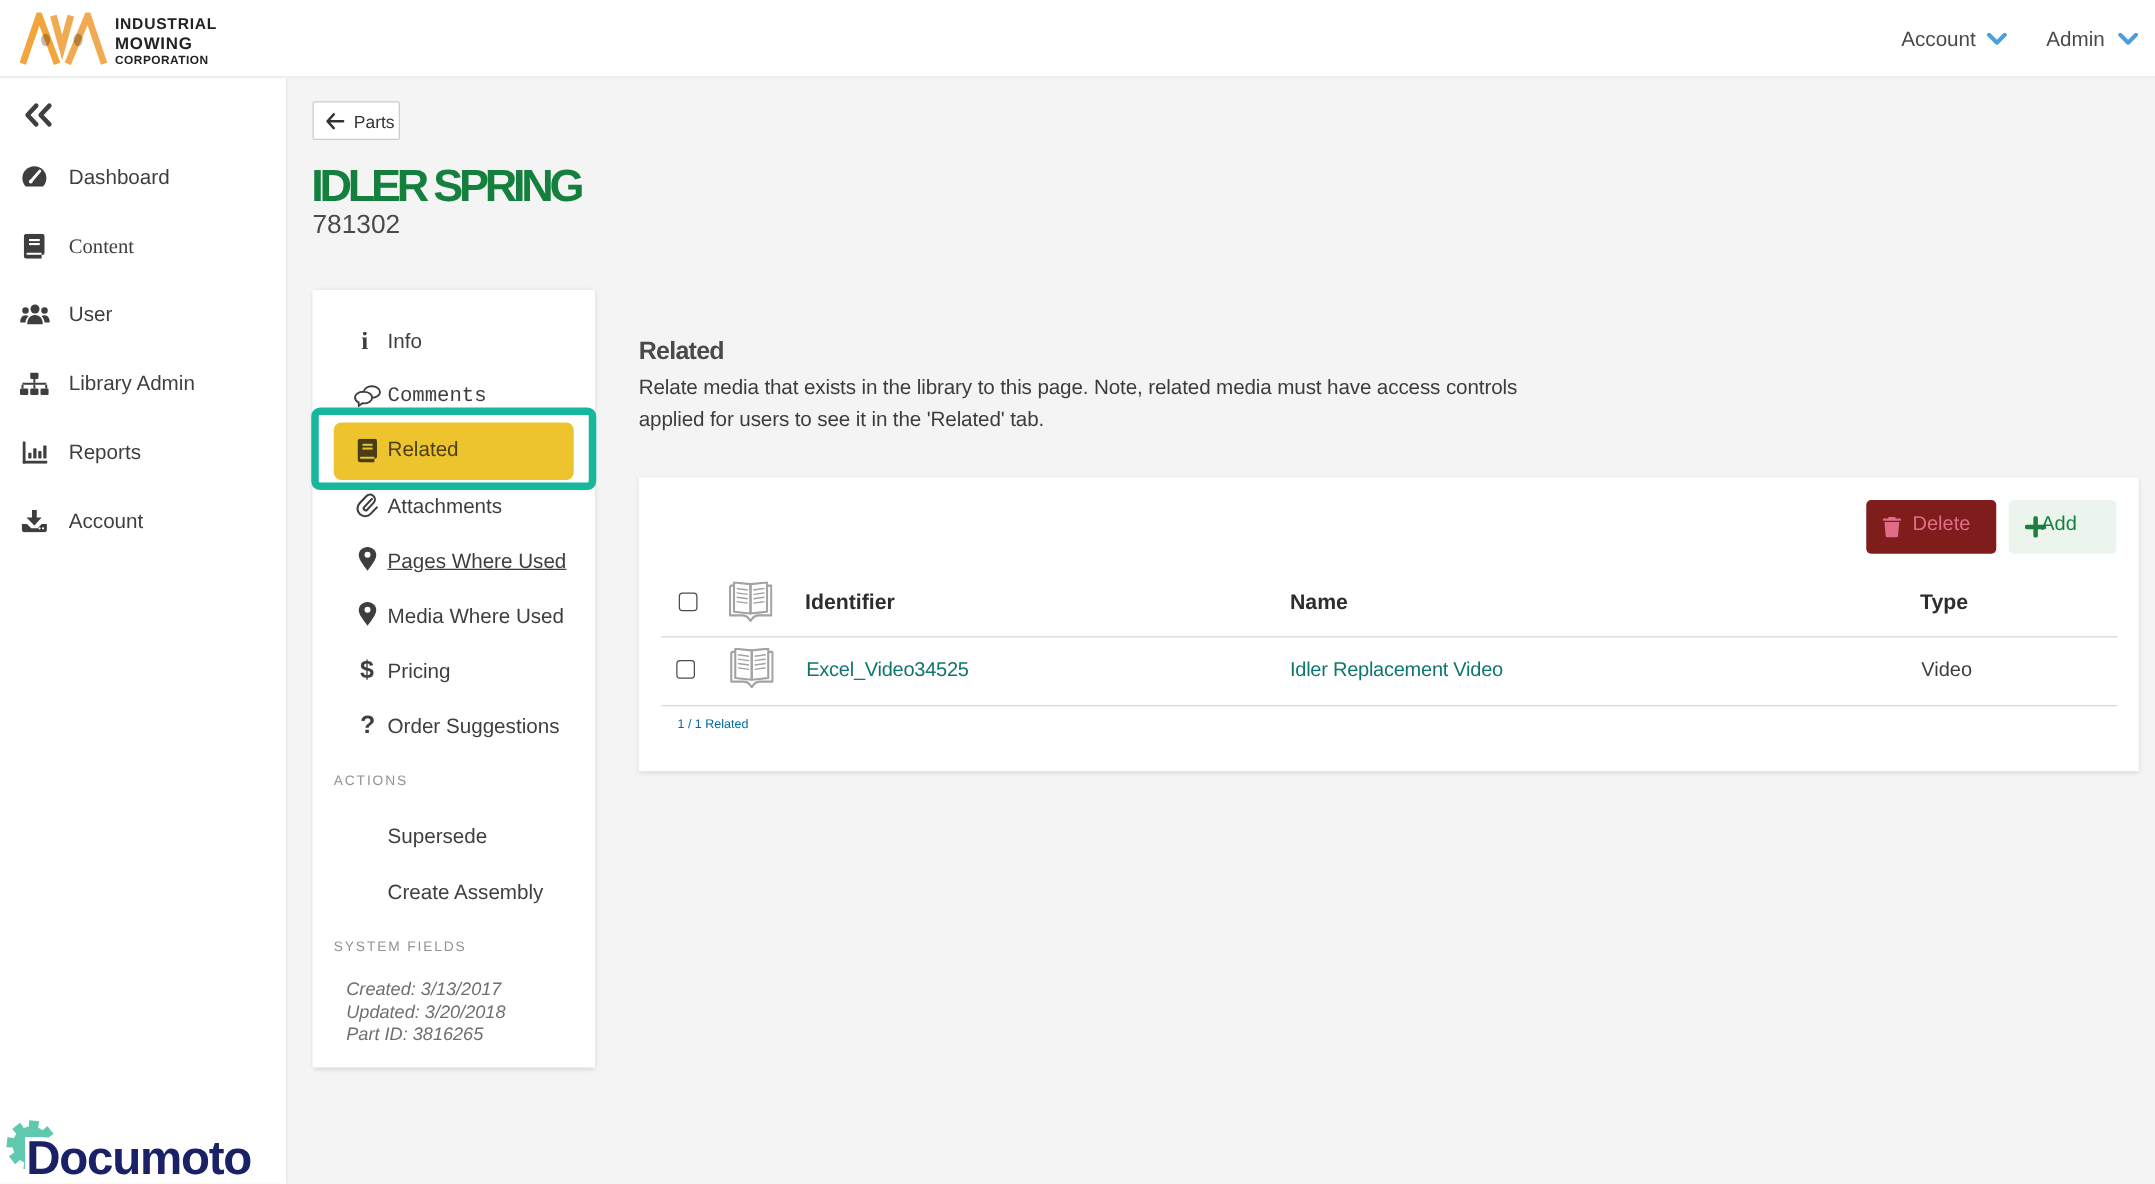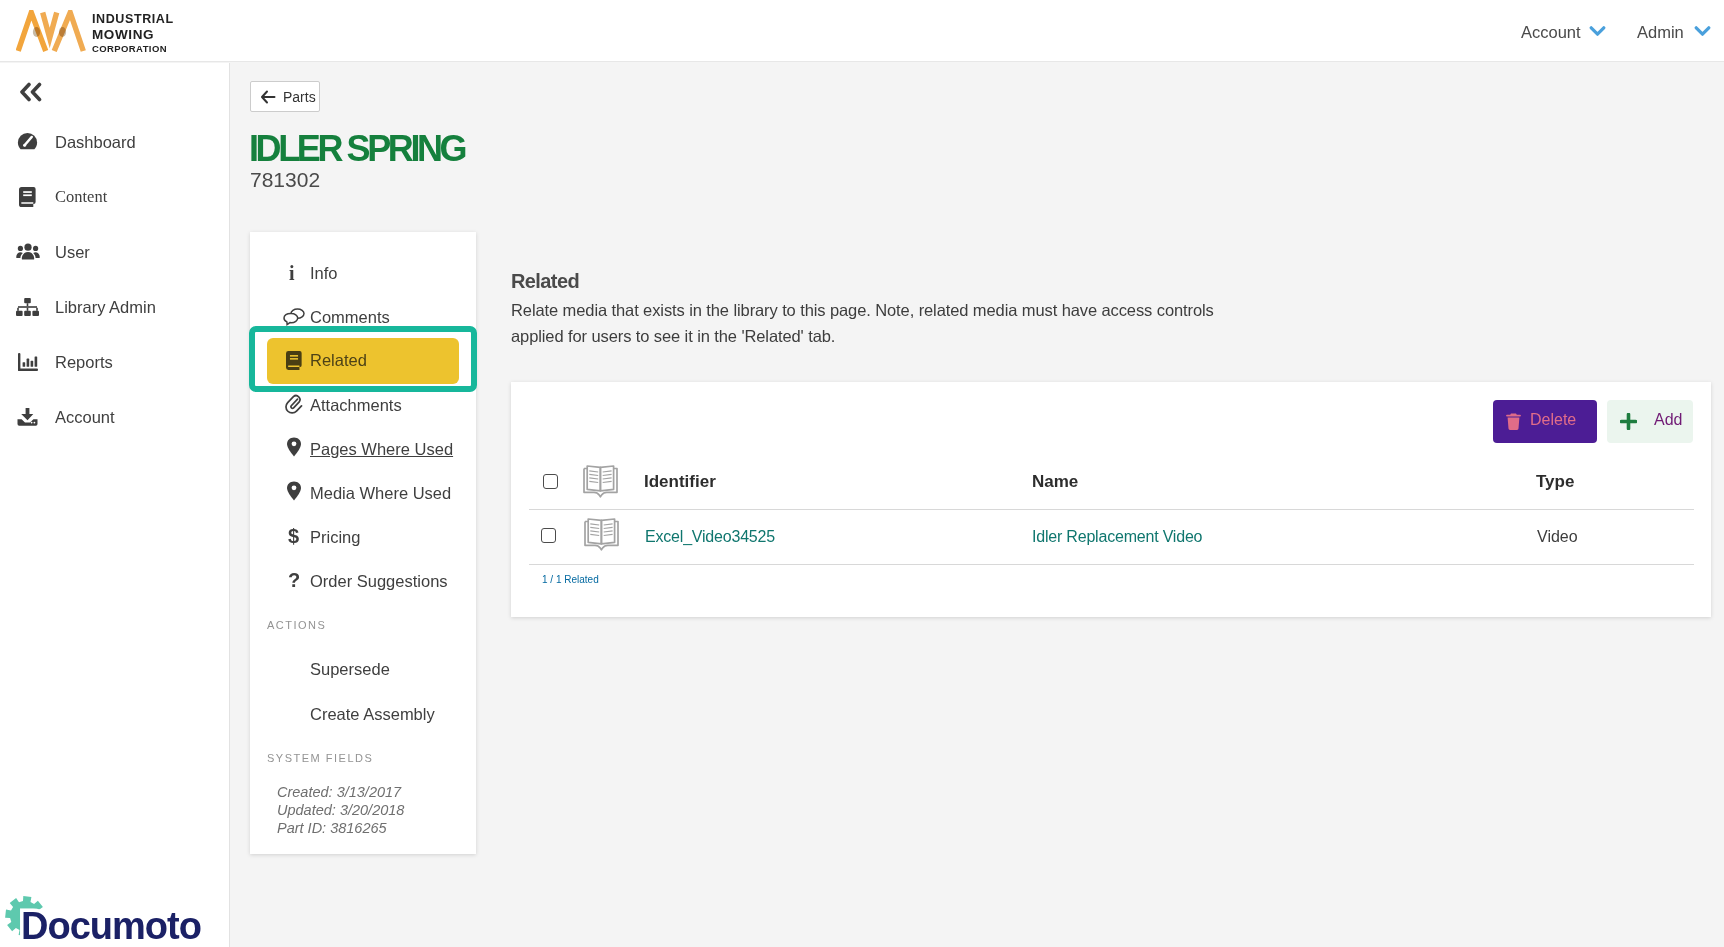--- a/index.html
+++ b/index.html
@@ -16,21 +16,21 @@
   .ni { left:310px; font-size:16.5px; color:#3f3f3f; line-height:22px; }
   .seclabel { left:267px; font-size:11px; color:#939393; letter-spacing:1.5px; }
   .act { left:310px; font-size:16.5px; color:#3f3f3f; }
   .sys { left:277px; font-size:14.5px; color:#6f6f6f; line-height:18px; }
   #tealframe { left:249px; top:326px; width:228px; height:66px; background:#fff; border:6px solid #17b79b; border-radius:7px; z-index:7; }
   #yellowpill { left:267px; top:338px; width:192px; height:46px; background:#edc32e; border-radius:6px; z-index:8; }
   #h2rel { left:511px; top:270px; font-size:20px; font-weight:bold; letter-spacing:-0.6px; color:#4a4a4a; }
   #desc { left:511px; top:297px; font-size:16.5px; color:#3d3d3d; line-height:26px; letter-spacing:-0.1px;}
   #tablecard { left:511px; top:382px; width:1200px; height:235px; }
   .btn { top:400px; height:43px; border-radius:4px; font-size:16px; z-index:7; }
-  #delbtn { left:1493px; width:104px; background:#4c1d95; color:#e16d89; }
+  #delbtn { left:1493px; width:104px; background:#7f1d1d; color:#e16d89; }
   #addbtn { left:1607px; width:86px; background:#ebf5ee; color:#20713d; }
   .cb { width:15px; height:15px; border:1.5px solid #4c4c4c; border-radius:3px; background:#fff; }
   .thead { font-size:17px; font-weight:bold; color:#2d2d2d; }
   .link { font-size:16px; letter-spacing:-0.2px; color:#0f766e; }
   .divider { left:529px; width:1165px; height:1px; background:#d8d8d8; z-index:7;}
   .hmenu { top:23px; font-size:16.5px; color:#4a4a4a; }
   svg { display:block; }
 </style>
 </head>
 <body>
@@ -150,21 +150,21 @@
 <div id="navcard" class="abs card z"></div>
 <div class="abs z" style="left:289px; top:262px; width:10px; font-size:20px; font-weight:bold; font-family:'Liberation Serif',serif; color:#3f3f3f;">i</div>
 <div class="abs ni z" style="top:262px;">Info</div>
 
 <svg class="abs z" style="left:283px; top:308px;" width="22" height="18" viewBox="0 0 22 18">
   <g stroke="#3f3f3f" stroke-width="1.5" fill="#fff">
     <path d="M14.5 1 c3.6 0 6.5 2 6.5 4.6 c0 2.5 -2.9 4.6 -6.5 4.6 c-0.4 0 -0.9 0 -1.3 -0.1 l-2.5 1.7 0.2 -2.4 c-1.7 -0.8 -2.9 -2.2 -2.9 -3.8 C8 3 10.9 1 14.5 1 Z"></path>
     <path d="M7.5 4.8 c-3.6 0 -6.5 2 -6.5 4.6 c0 1.6 1.2 3.1 2.9 3.9 l0.2 2.7 2.8 -2 c0.4 0.1 0.9 0.1 1.3 0.1 c3.6 0 6.5 -2.1 6.5 -4.6 c0 -2.6 -2.9 -4.6 -6.5 -4.6 Z" transform="translate(0,0.6)"></path>
   </g>
 </svg>
-<div class="abs ni z" style="top:306px;">Comments</div>
+<div class="abs ni z" style="top:306px;font-family:Liberation Mono, monospace;">Comments</div>
 <div id="tealframe" class="abs"></div>
 <div id="yellowpill" class="abs"></div>
 
 <svg class="abs" style="left:286px; top:351px; z-index:9;" width="16" height="19" viewBox="0 0 17 20">
   <path d="M2.6 0 h12 a2 2 0 0 1 2 2 v13 a2 2 0 0 1 -2 2 h-0.3 v3 H2.6 A2.6 2.6 0 0 1 0 17.4 V2.6 A2.6 2.6 0 0 1 2.6 0 Z" fill="#493e13"></path>
   <rect x="4.2" y="4.2" width="8.6" height="1.7" fill="#edc32e"></rect>
   <rect x="4.2" y="7.4" width="8.6" height="1.7" fill="#edc32e"></rect>
   <path d="M2.9 15.2 h11.4 v1.6 H2.9 a0.8 0.8 0 0 1 0 -1.6 Z" fill="#edc32e"></path>
 </svg>
 <div class="abs z" style="left:310px; top:351px; font-size:16.5px; color:#4d4217; z-index:9;">Related</div>
@@ -204,21 +204,21 @@
       <path d="M5 0.5 h5 l0.8 1.2 H14 a0.9 0.9 0 0 1 0 1.8 H1 A0.9 0.9 0 0 1 1 1.7 h3.2 Z"></path>
       <path d="M1.6 4.6 h11.8 l-0.9 11 a1.5 1.5 0 0 1 -1.5 1.4 H4 a1.5 1.5 0 0 1 -1.5 -1.4 Z"></path>
     </g>
   </svg>
   <span style="position:absolute;left:37px;top:11px;">Delete</span>
 </div>
 <div id="addbtn" class="abs btn">
   <svg class="abs" style="left:13px; top:13px;" width="17" height="17" viewBox="0 0 17 17">
     <path d="M8.5 1.5 V15.5 M1.5 8.5 H15.5" stroke="#1e7d3f" stroke-width="3.6" stroke-linecap="round"></path>
   </svg>
-  <span style="position:absolute;left:47px;top:11px;color:#701a75;">Add</span>
+  <span style="position:absolute;left:26px;top:11px;color:#15803d;">Add</span>
 </div>
 
 <div class="abs cb" style="left:543px; top:474px; z-index:7;"></div>
 <svg class="abs z" style="left:583px; top:465px;" width="35" height="33" viewBox="0 0 35 33">
   <g stroke="#a3a3a3" fill="none" stroke-width="1.7" stroke-linejoin="round">
     <path d="M1 3.5 V27.3 H11 C13 27.3 15 28.4 16.2 30.1 L17.4 31.8 L18.6 30.1 C19.8 28.4 21.8 27.3 23.8 27.3 H34 V3.5 H30.6 M1 3.5 H4.2"></path>
     <path d="M4.2 1 L17.3 2.3 V25.8 L4.2 24.4 Z"></path>
     <path d="M30.6 1 L17.5 2.3 V25.8 L30.6 24.4 Z"></path>
   </g>
   <g stroke="#a3a3a3" fill="none" stroke-width="1.2">

